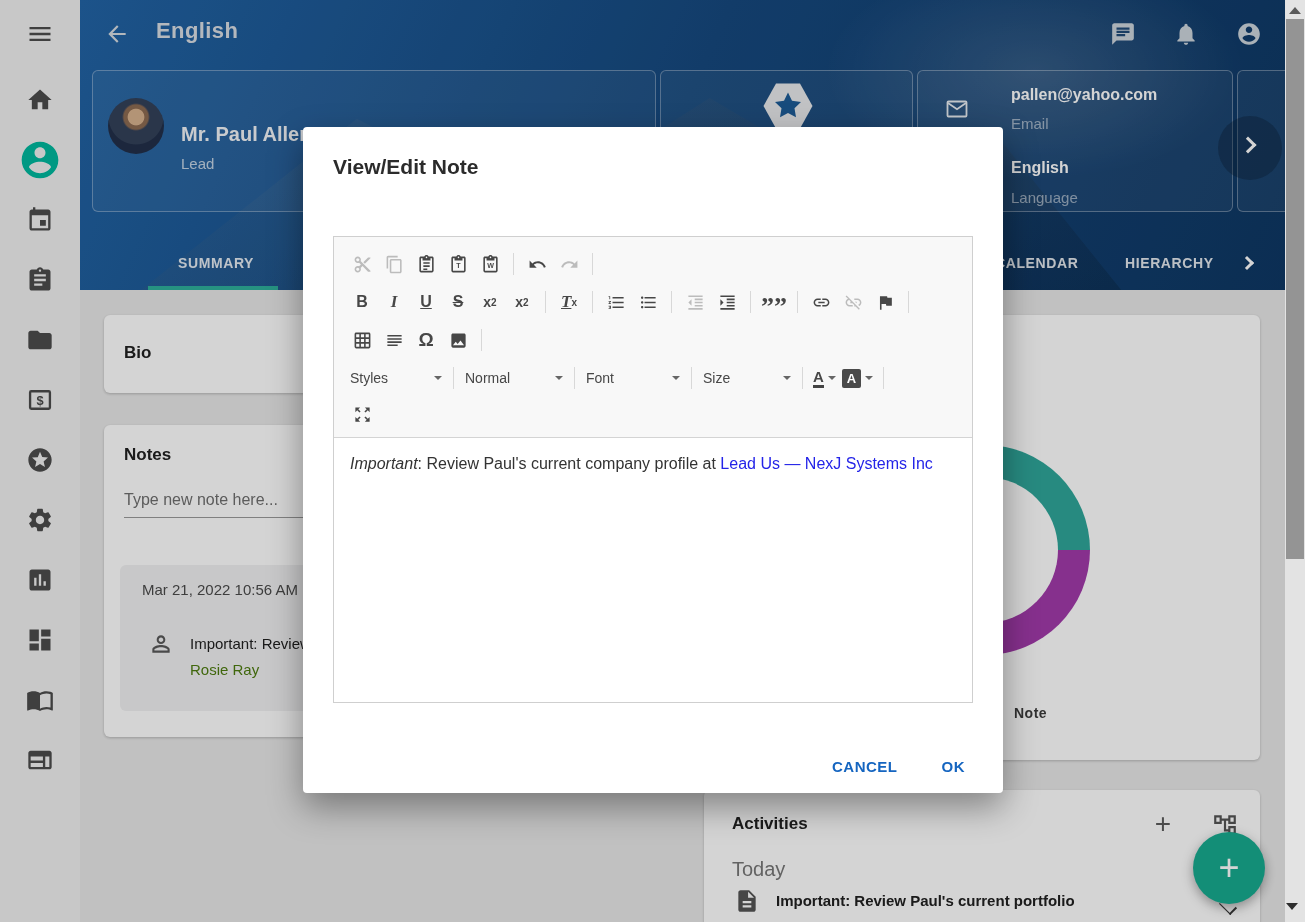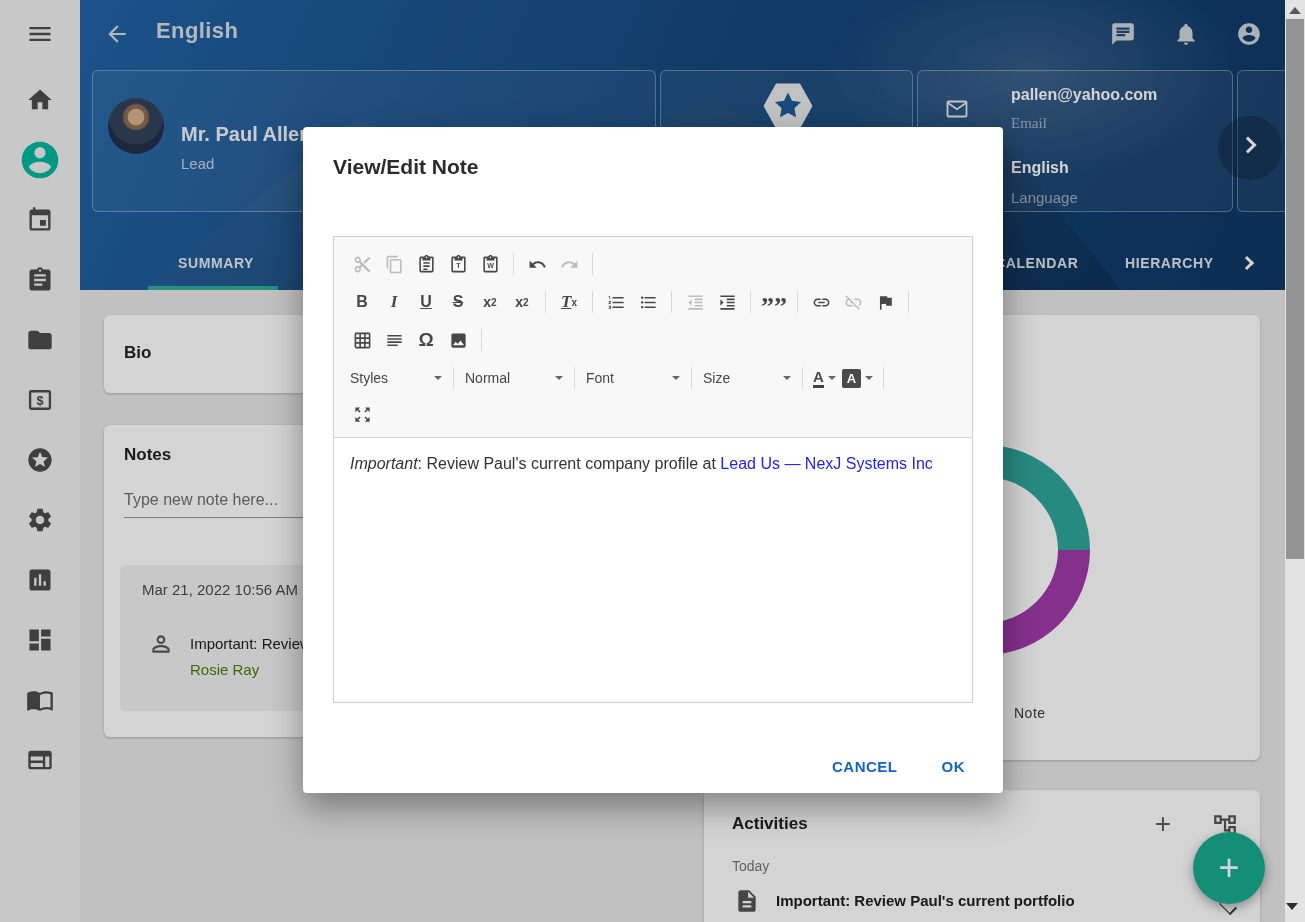--- a/index.html
+++ b/index.html
@@ -35,21 +35,21 @@
   .hcard{position:absolute;top:70px;height:142px;border:1px solid rgba(255,255,255,.32);
          border-radius:6px;background:rgba(255,255,255,.05);}
   .avatar{position:absolute;left:15px;top:27px;width:56px;height:56px;border-radius:50%;
           background:radial-gradient(circle at 50% 34%,#d8b28e 17%,#8d6b52 19% 26%,#33415a 30% 58%,#22304a 60%),
                      linear-gradient(#55627a,#1d2a40);}
   .c-name{position:absolute;left:88px;top:52px;font-size:20px;font-weight:bold;color:#f2f5f8;white-space:nowrap;}
   .c-role{position:absolute;left:88px;top:84px;font-size:15px;color:rgba(255,255,255,.72);}
   .hexwrap{position:absolute;left:97px;top:5px;width:60px;height:60px;}
   .mailrow{position:absolute;left:24px;top:26px;width:30px;height:24px;color:#e8edf2;}
   .h-em{position:absolute;left:93px;top:15px;font-size:16px;font-weight:bold;color:#fff;}
-  .h-eml{position:absolute;left:93px;top:44px;font-size:15px;color:rgba(255,255,255,.55);font-family:Liberation Serif, serif;}
+  .h-eml{position:absolute;left:93px;top:44px;font-size:15px;color:rgba(255,255,255,.55);}
   .h-lang{position:absolute;left:93px;top:88px;font-size:16px;font-weight:bold;color:#fff;}
   .h-langl{position:absolute;left:93px;top:118px;font-size:15px;color:rgba(255,255,255,.55);}
   .scroll-chip{position:absolute;left:1138px;top:116px;width:64px;height:64px;border-radius:50%;
                background:rgba(8,25,45,.32);cursor:pointer;z-index:2;}
   .chev-r{position:absolute;left:24px;top:23px;width:12px;height:12px;border-right:3px solid #fff;
           border-top:3px solid #fff;transform:rotate(45deg);}
 
   
   .tabs{position:absolute;left:0;top:240px;width:100%;height:50px;}
   .tab{position:absolute;top:15px;font-size:14px;font-weight:bold;color:rgba(255,255,255,.88);
@@ -70,28 +70,28 @@
   .note-item{position:absolute;left:16px;top:140px;width:532px;height:146px;background:#f1f1f2;border-radius:6px;cursor:pointer;}
   .ni-date{position:absolute;left:22px;top:16px;font-size:15px;color:#4b4b4b;}
   .ni-person{position:absolute;left:28px;top:66px;width:26px;height:26px;color:#5a5a5a;}
   .ni-person svg{width:26px;height:26px;fill:currentColor;}
   .ni-text{position:absolute;left:70px;top:70px;font-size:15px;color:#212121;white-space:nowrap;}
   .ni-author{position:absolute;left:70px;top:96px;font-size:15px;color:#4d7c0f;}
 
   .donut{position:absolute;left:176px;top:130px;width:210px;height:210px;border-radius:50%;
          background:conic-gradient(#2fa79a 0 25%,#a23aaa 25% 63%,#2fa79a 63% 100%);}
   .donut::after{content:"";position:absolute;left:32px;top:32px;right:32px;bottom:32px;background:#fff;border-radius:50%;}
-  .legend-note{position:absolute;left:310px;top:390px;font-size:14px;font-weight:normal;color:#3c3c3c;letter-spacing:.5px;}
+  .legend-note{position:absolute;left:310px;top:390px;font-size:14px;font-weight:bold;color:#3c3c3c;letter-spacing:.5px;}
 
   .act-title{position:absolute;left:28px;top:24px;}
   .act-plus{position:absolute;left:444px;top:20px;width:30px;height:30px;color:#5c5c5c;font-size:28px;
             line-height:28px;text-align:center;cursor:pointer;}
   .act-tree{position:absolute;left:508px;top:22px;width:26px;height:26px;color:#555;cursor:pointer;}
   .act-tree svg{width:26px;height:26px;fill:currentColor;}
-  .act-group{position:absolute;left:28px;top:68px;font-size:14px;color:#777;}
+  .act-group{position:absolute;left:28px;top:68px;font-size:20px;color:#777;}
   .act-doc{position:absolute;left:30px;top:98px;width:26px;height:26px;color:#555;}
   .act-doc svg{width:26px;height:26px;fill:currentColor;}
   .act-text{position:absolute;left:72px;top:102px;font-size:15px;font-weight:bold;color:#212121;white-space:nowrap;}
 
   .fab{position:absolute;left:1193px;top:832px;width:72px;height:72px;border-radius:50%;background:#18ab90;
        box-shadow:0 4px 12px rgba(0,0,0,.35);color:#fff;font-size:36px;font-weight:normal;z-index:3;
        display:flex;align-items:center;justify-content:center;cursor:pointer;border:none;}
   .fab-chev{position:absolute;left:1220px;top:898px;width:16px;height:16px;border-right:2.5px solid #333;
             border-bottom:2.5px solid #333;transform:rotate(45deg) scaleY(.6);z-index:3;cursor:pointer;}
   .corner-caret{position:absolute;left:1286px;top:903px;width:0;height:0;border-left:6px solid transparent;

